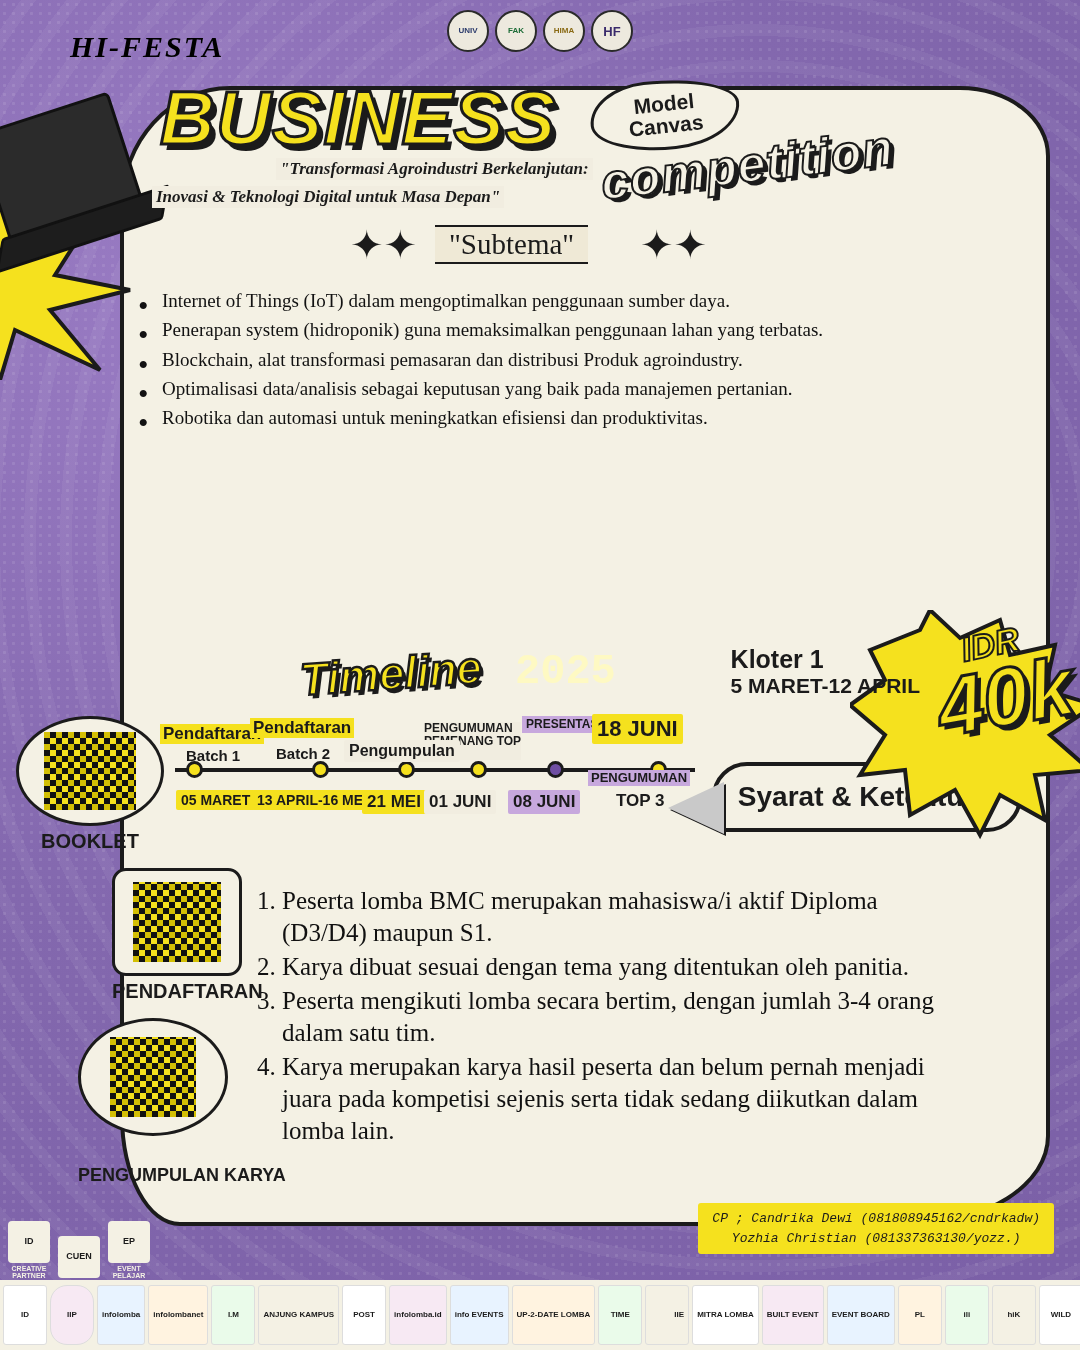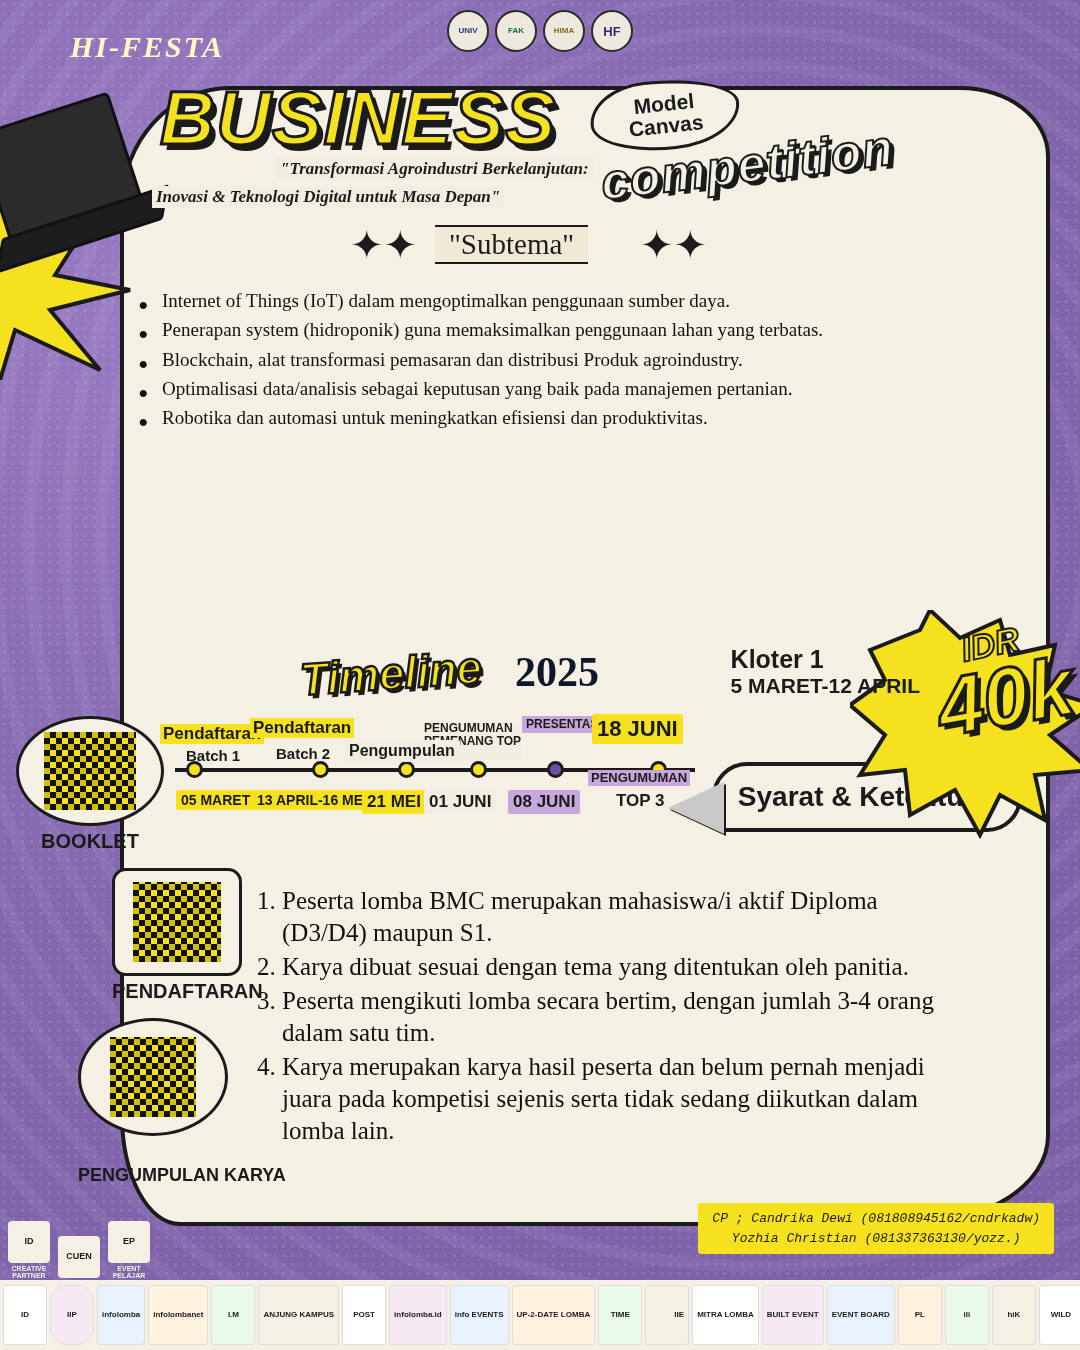--- a/index.html
+++ b/index.html
@@ -42,21 +42,21 @@
   }
   .logo-chip.green { color: #1c6b36; }
   .logo-chip.gold  { color: #8a6a14; }
   .logo-chip.hf    { color: #3a2a6b; font-size: 13px; }
 
   
   .hifesta {
     position: absolute; top: 30px; left: 70px; z-index: 30;
     font-family: "Liberation Serif", serif;
     font-style: italic; font-weight: bold;
-    font-size: 30px; letter-spacing: 2px; color: #fef9c3;
+    font-size: 30px; letter-spacing: 2px; color: #000000;
   }
   .paper {
     position: absolute;
     left: 120px; top: 86px; width: 930px; height: 1140px;
     background: #f4f1e4;
     border: 4px solid #1b1b1b;
     border-radius: 110px 90px 140px 60px / 120px 70px 90px 110px;
     z-index: 5;
   }
   .title-business {
@@ -147,22 +147,22 @@
   .timeline-title {
     position: absolute; left: 300px; top: 648px; z-index: 25;
     font-family: "Liberation Sans", sans-serif;
     font-style: italic; font-weight: bold; font-size: 45px;
     color: #f5e11e; -webkit-text-stroke: 2.5px #1b1b1b;
     text-shadow: 3px 4px 0 #1b1b1b;
     transform: rotate(-4deg);
   }
   .timeline-year {
     position: absolute; left: 515px; top: 648px; z-index: 25;
-    font-family: Liberation Serif, serif;
-    font-weight: bold; font-size: 42px; color: #0f172a;
+    font-family: Liberation Mono, monospace;
+    font-weight: bold; font-size: 42px; color: #fef9c3;
   }
   .tl-line {
     position: absolute; left: 175px; top: 768px; width: 520px; height: 4px;
     background: #1b1b1b; z-index: 22;
   }
   .tl-dot {
     position: absolute; top: 761px; width: 17px; height: 17px; border-radius: 50%;
     background: #f5e11e; border: 3px solid #1b1b1b; z-index: 24;
   }
   .tl-dot.purple { background: #6f4fa3; }

